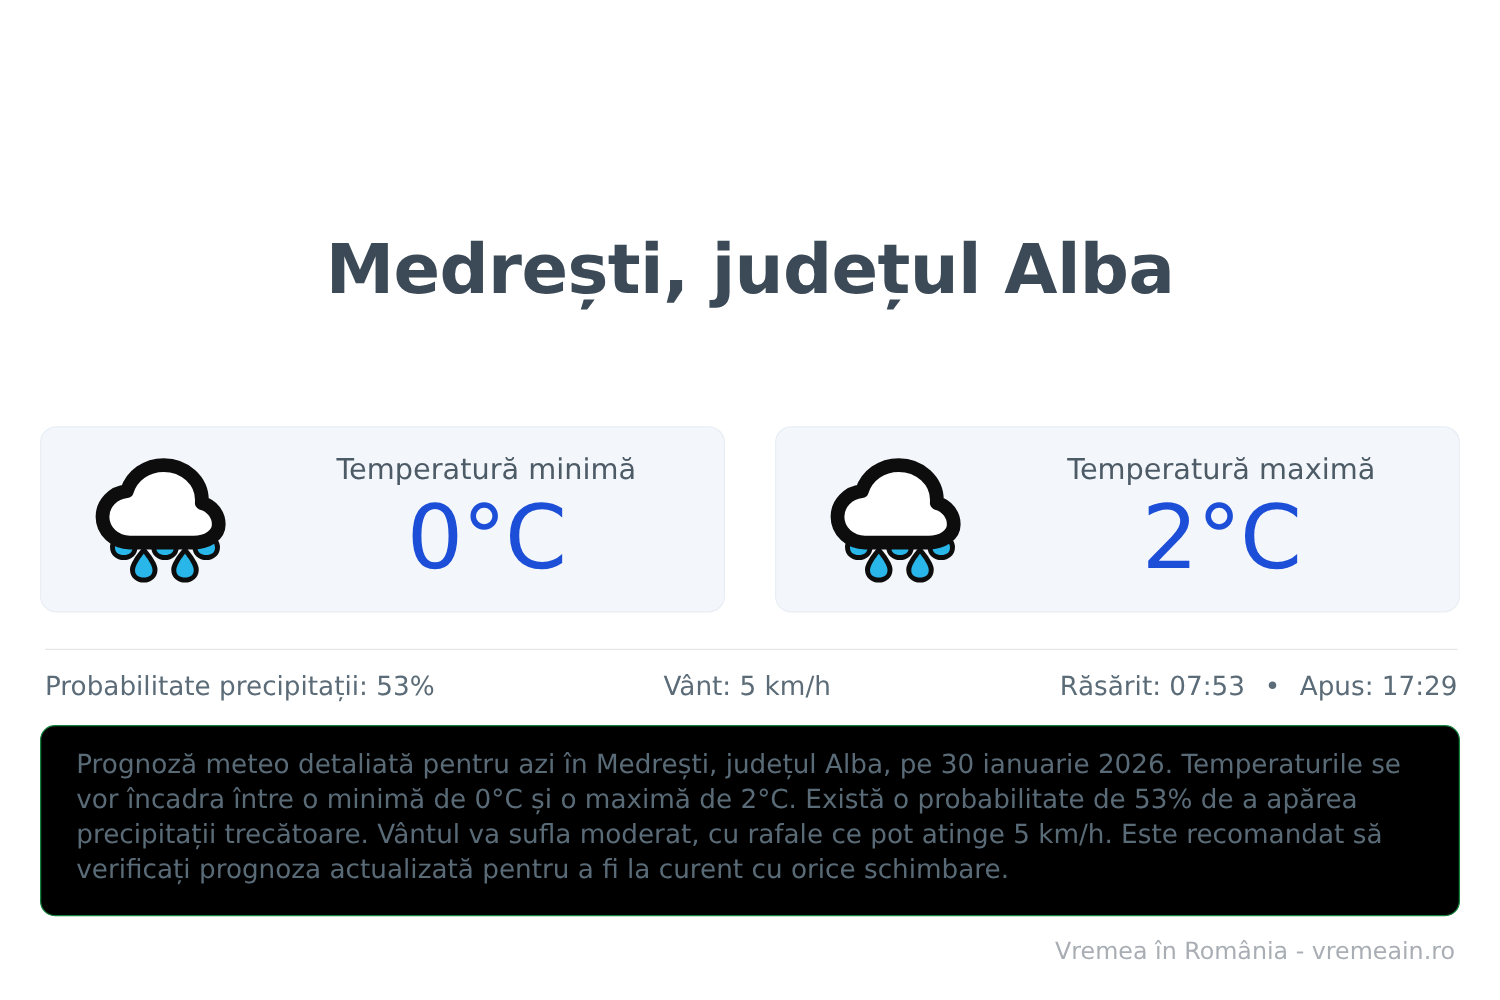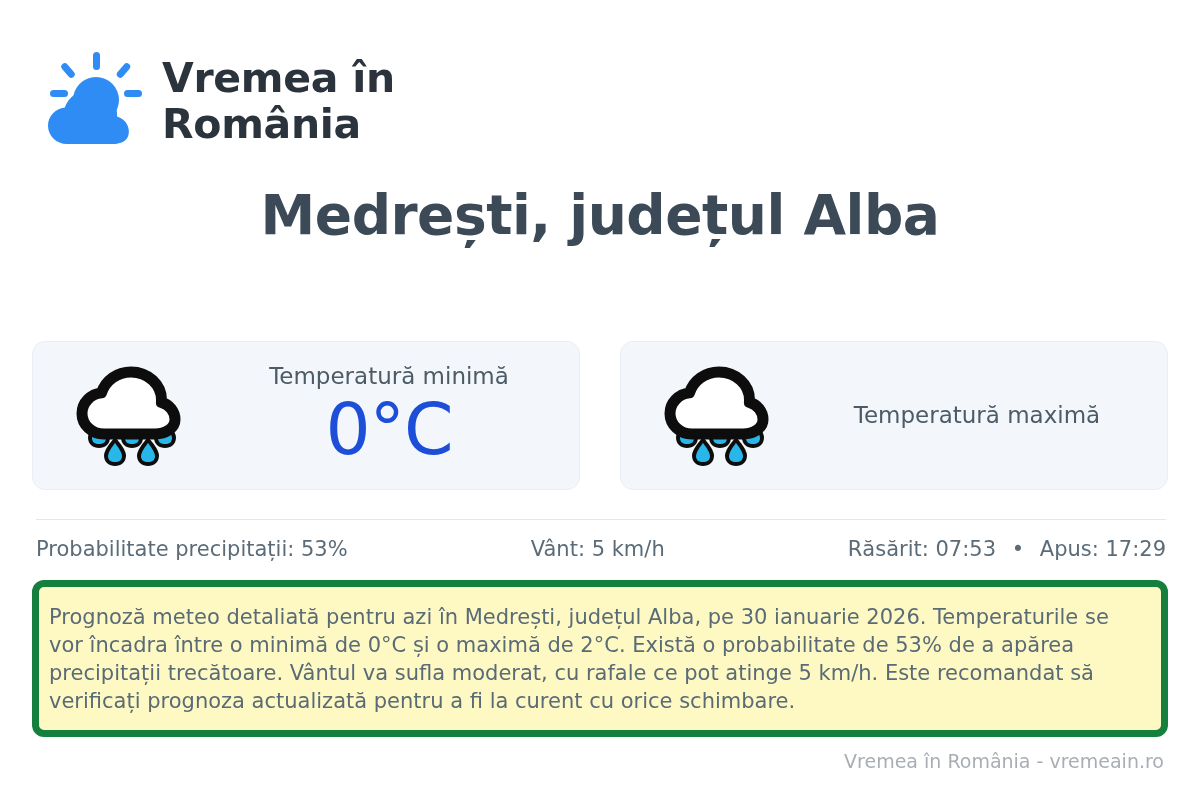--- a/index.html
+++ b/index.html
@@ -151,25 +151,25 @@
     color: #5b6c78;
   }
 
   
   .description {
     position: absolute;
     left: 32px;
     top: 580px;
     width: 1136px;
     min-height: 153px;
-    background: #fef9c3;
-    border: 7px solid #15803d;
+    background: #000000;
+    border: 1px solid #15803d;
     border-radius: 12px;
     box-sizing: border-box;
-    padding: 16px 24px 14px 10px;
+    padding: 16px 24px 14px 28px;
   }
   .description p {
     margin: 0;
     font-size: 21px;
     line-height: 1.34;
     color: #5a6b78;
   }
 
   
   .footer {
@@ -180,42 +180,20 @@
     color: #a9aeb4;
     line-height: 1.2;
     white-space: nowrap;
   }
 </style>
 </head>
 <body>
 
 <div class="page">
 
-  <div class="brand">
-    <span class="brand-icon">
-      <svg viewBox="0 0 108 104" width="108" height="104" aria-hidden="true">
-        <g fill="#2f8cf5">
-
-          <rect x="57" y="2" width="7" height="18" rx="3.5"></rect>
-          <rect x="28.5" y="12" width="7" height="17" rx="3.5" transform="rotate(-40 32 20.5)"></rect>
-          <rect x="84" y="12" width="7" height="17" rx="3.5" transform="rotate(40 87.5 20.5)"></rect>
-          <rect x="14" y="40" width="18" height="7" rx="3.5"></rect>
-          <rect x="88" y="40" width="18" height="7" rx="3.5"></rect>
-
-          <circle cx="60" cy="50" r="23"></circle>
-
-          <path d="M31 94c-10.5 0-19-8.2-19-18.3 0-9.4 7.3-17.2 16.8-18.2
-                   C32.4 46.9 42.6 39.5 54.6 39.5c14.6 0 26.5 11.1 26.5 24.8
-                   0 .7 0 1.5-.1 2.2 6.9 1.9 11.9 8 11.9 15.2 0 8.7-7.3 12.3-16.3 12.3z"></path>
-        </g>
-      </svg>
-    </span>
-    <div class="brand-text">Vremea în
-România</div>
-  </div>
 
   <div class="title-wrap">
     <h1 class="page-title">Medrești, județul Alba</h1>
   </div>
 
   <div class="cards">
 
     <div class="temp-card">
       <span class="rain-icon">
         <svg viewBox="0 0 118 106" width="118" height="106" aria-hidden="true">
@@ -259,20 +237,21 @@
             <path d="M75 74c0 0 11 12 11 18.5S81 103 75 103s-11-4-11-10.5S75 74 75 74z" fill="#0d0d0d"></path>
             <path d="M75 80c0 0 7 8.5 7 13S79 99 75 99s-7-1.5-7-6 7-13 7-13z" fill="#29b6e8"></path>
           </g>
           <path d="M31 71c-12.2 0-22-9.2-22-20.6 0-10.6 8.5-19.4 19.5-20.5
                    C32.5 17.4 44.2 9 58 9c16.8 0 30.5 12.5 30.5 27.9 0 .8 0 1.7-.1 2.5
                    8 2.1 13.6 9 13.6 17.1C102 65.3 92.5 71 82 71z" fill="#ffffff" stroke="#0d0d0d" stroke-width="11" stroke-linejoin="round"></path>
         </svg>
       </span>
       <div class="card-body">
         <div class="card-label">Temperatură maximă</div>
+        <div class="card-value">2°C</div>
       </div>
     </div>
 
   </div>
 
   <div class="divider"></div>
 
   <div class="stats">
     <div class="stat stat-precip">Probabilitate precipitații: 53%</div>
     <div class="stat stat-wind">Vânt: 5 km/h</div>

